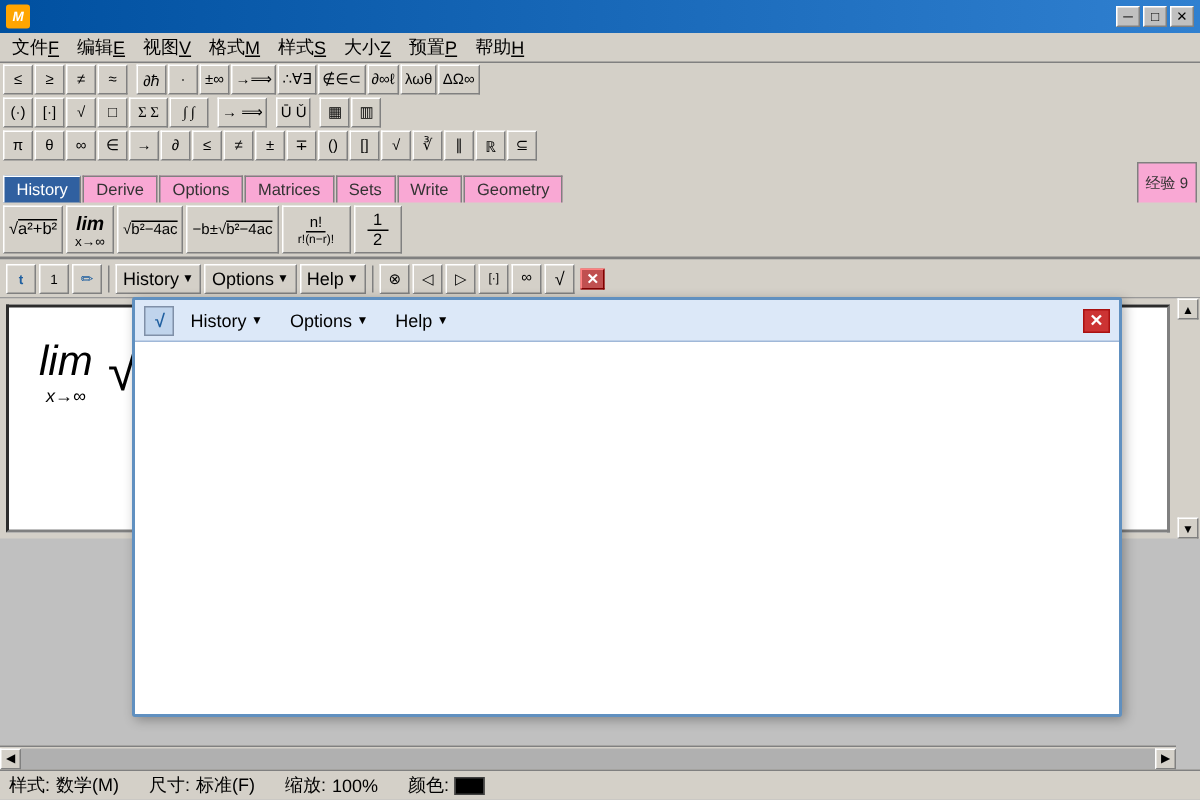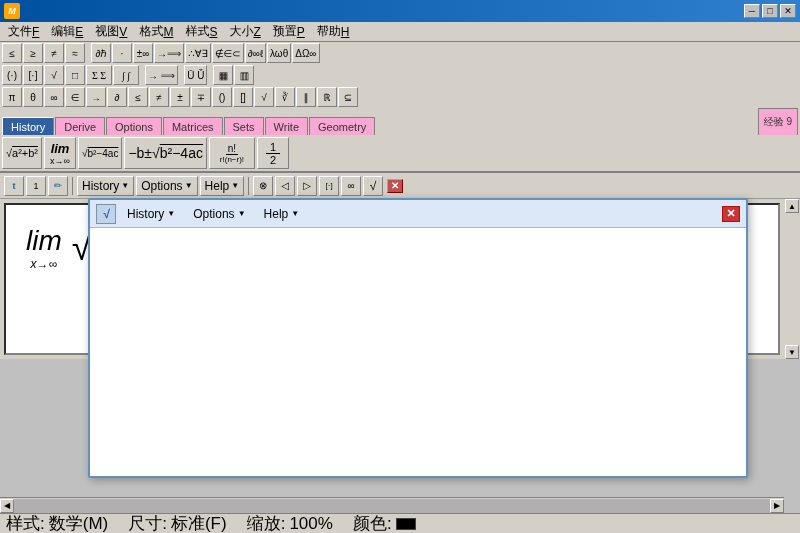--- a/index.html
+++ b/index.html
@@ -359,21 +359,21 @@
       bottom: 0;
       left: 0;
       right: 0;
       height: 20px;
       background: #d4d0c8;
       border-top: 1px solid #808080;
       display: flex;
       align-items: center;
       padding: 0 6px;
       gap: 20px;
-      font-size: 17px;
+      font-size: 12px;
     }
     .status-item {
       display: flex;
       align-items: center;
       gap: 4px;
     }
     .color-box {
       width: 20px;
       height: 12px;
       background: black;
@@ -512,21 +512,21 @@
 
     <div class="tmpl-btn" style="flex-direction:column; font-size:11px; gap:0;">
       <span style="font-size:13px; font-weight:bold; font-style:italic;">lim</span>
       <span style="font-size:9px">x→∞</span>
     </div>
 
     <div class="tmpl-btn" style="font-size:10px;">
       √<span style="text-decoration:overline">b²−4ac</span>
     </div>
 
-    <div class="tmpl-btn" style="font-size:14px; min-width:60px;">
+    <div class="tmpl-btn" style="font-size:10px; min-width:60px;">
       <span>−b±√<span style="text-decoration:overline">b²−4ac</span></span>
     </div>
 
     <div class="tmpl-btn" style="flex-direction:column; font-size:9px; gap:0; min-width:46px;">
       <span style="border-bottom:1px solid black; padding:0 2px; font-size:10px;">n!</span>
       <span style="font-size:8px">r!(n−r)!</span>
     </div>
 
     <div class="tmpl-btn" style="flex-direction:column; font-size:11px; gap:0;">
       <span style="border-bottom:1px solid black; padding:0 4px;">1</span>

